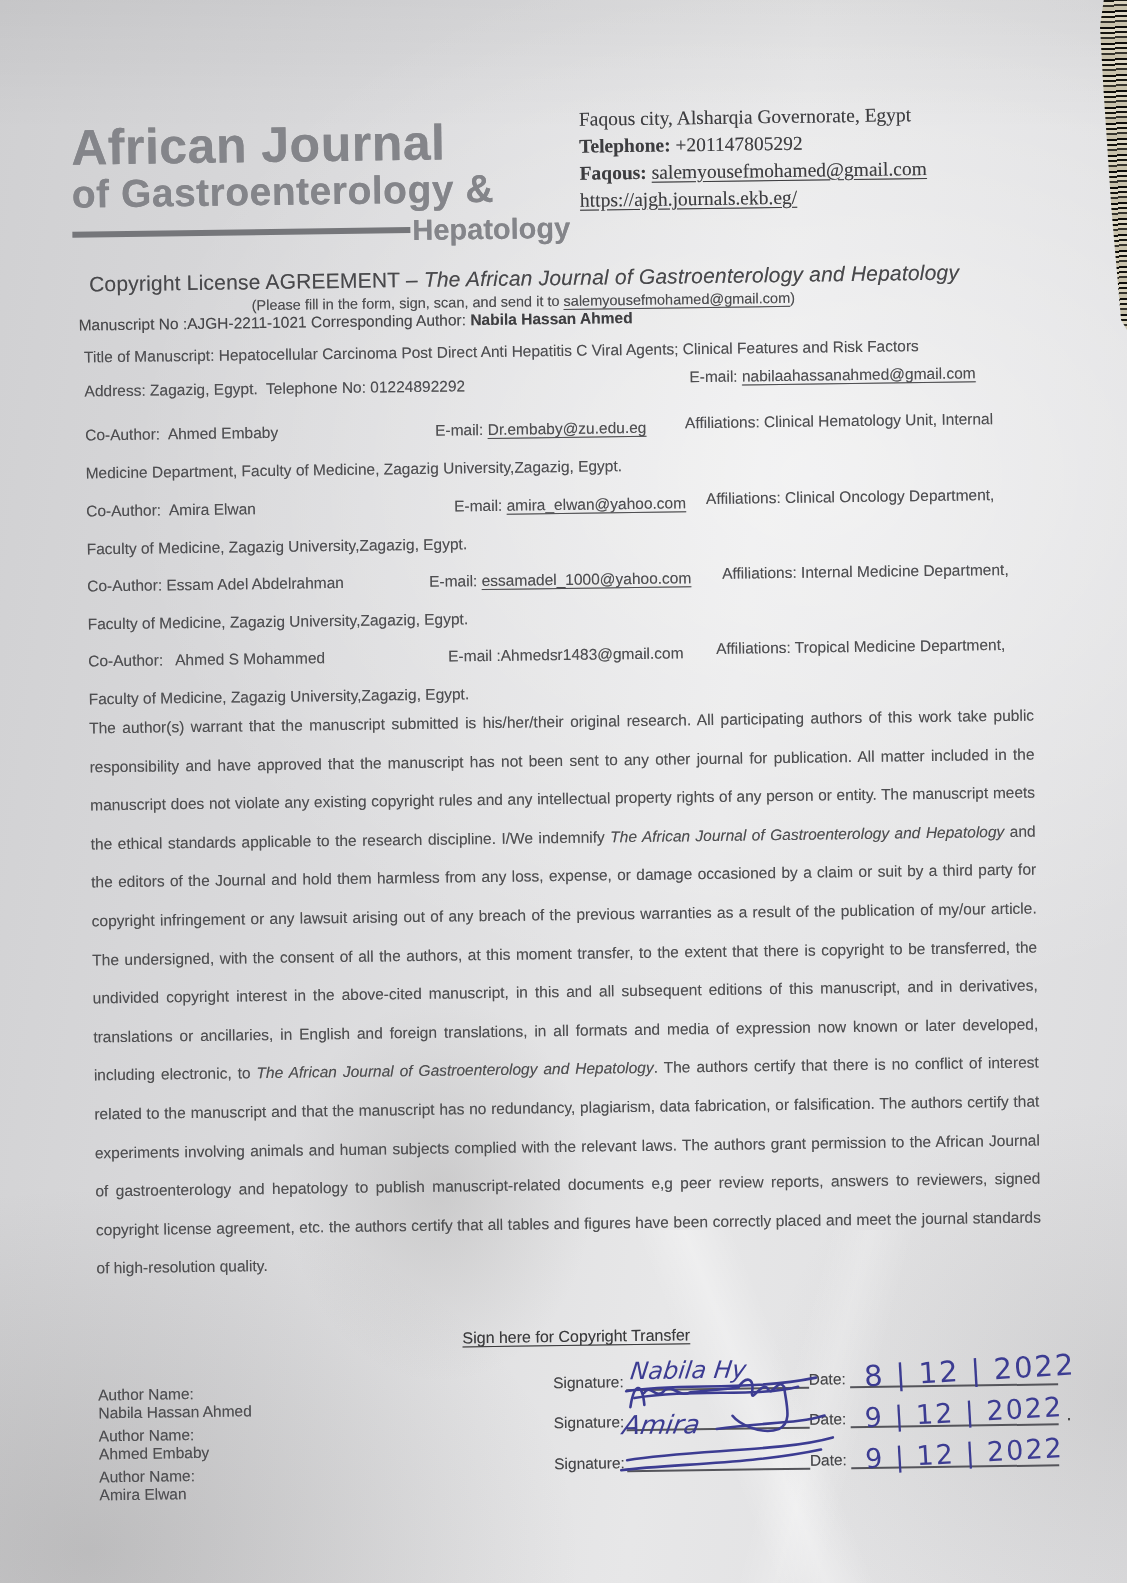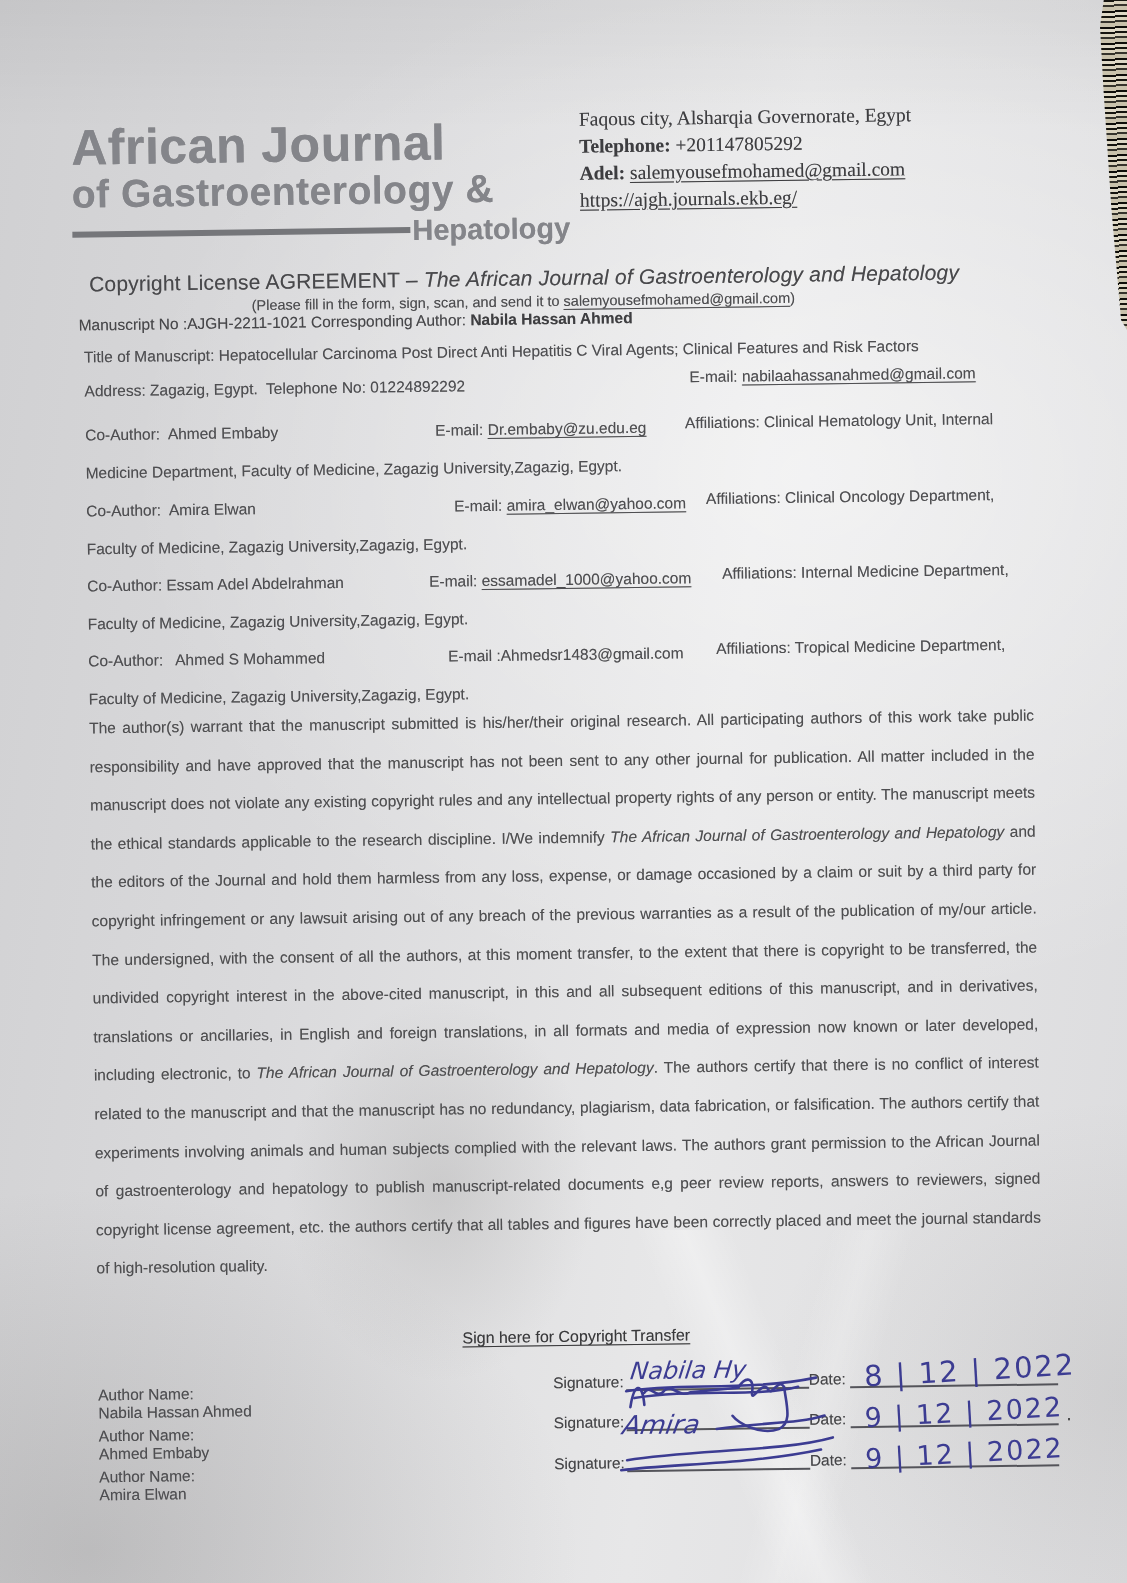--- a/index.html
+++ b/index.html
@@ -77,21 +77,21 @@
       <div class="logo2">of Gastroenterology &amp;</div>
       <div class="logo3row">
         <span class="logo-bar"></span>
         <span class="logo3">Hepatology</span>
       </div>
     </div>
 
     <div class="contact">
       <div>Faqous city, Alsharqia Governorate, Egypt</div>
       <div><b class="pre">Telephone:</b><span class="pre"> +201147805292</span></div>
-      <div><b class="pre">Adel: </b><span class="u">salemyousefmohamed@gmail.com</span></div>
+      <div><b class="pre">Faqous: </b><span class="u">salemyousefmohamed@gmail.com</span></div>
       <div><span class="u">https://ajgh.journals.ekb.eg/</span></div>
     </div>
 
     <div class="agr-title"><span class="pre">Copyright License AGREEMENT – </span><i>The African Journal of Gastroenterology and Hepatology</i></div>
     <div class="agr-note"><span class="pre">(Please fill in the form, sign, scan, and send it to </span><span class="u">salemyousefmohamed@gmail.com</span><span>)</span></div>
     <div class="ms-line"><span class="pre">Manuscript No :AJGH-2211-1021 Corresponding Author: </span><b>Nabila Hassan Ahmed</b></div>
 
     <div class="row" style="top:342px;"><span class="pre">Title of Manuscript: </span><span>Hepatocellular Carcinoma Post Direct Anti Hepatitis C Viral Agents; Clinical Features and Risk Factors</span></div>
 
     <div class="row" style="top:376px;">

